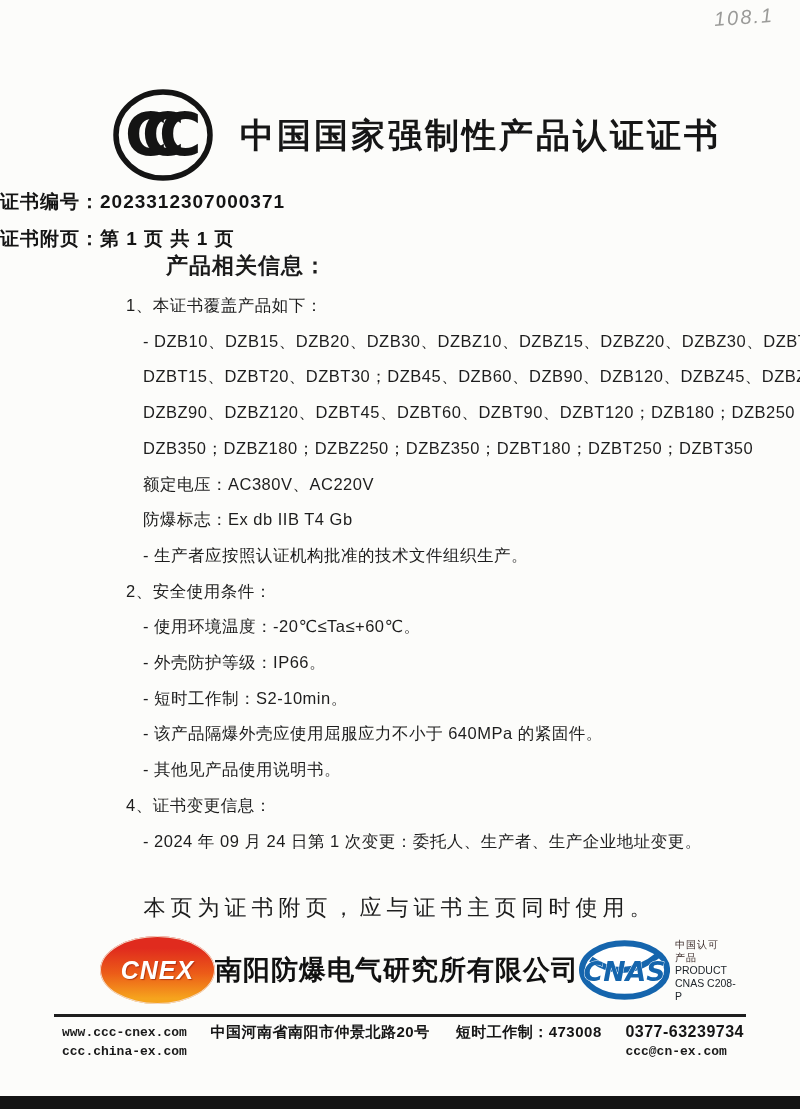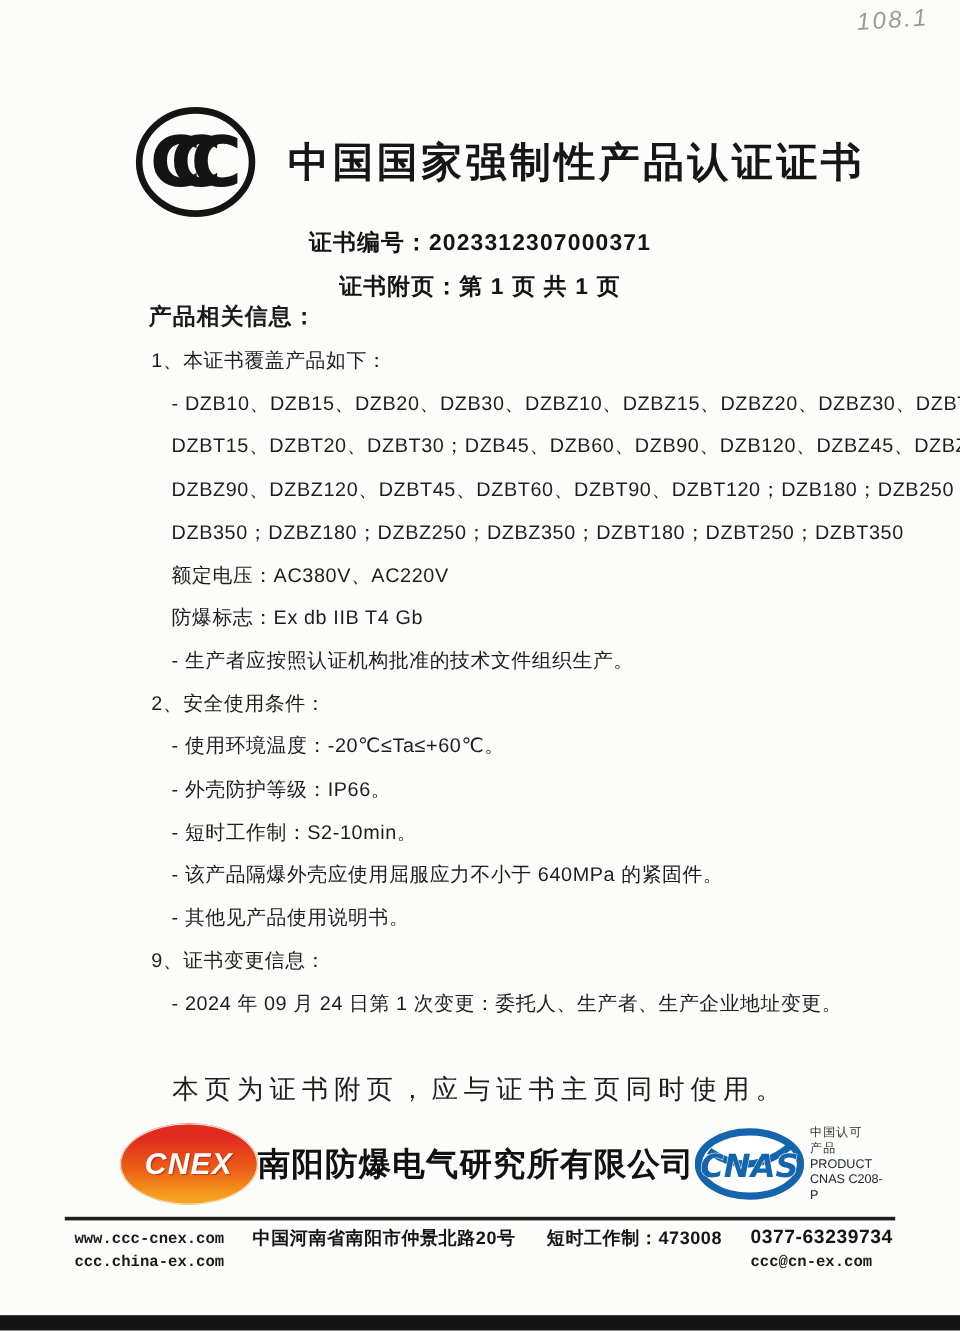--- a/index.html
+++ b/index.html
@@ -16,26 +16,26 @@
     transform:rotate(-4deg); letter-spacing:2px;
   }
   
   .header { position:absolute; top:88px; left:112px; display:flex; align-items:center; }
   .ccc-logo { width:102px; height:95px; flex:0 0 auto; }
   .doc-title {
     margin-left:26px; font-size:34px; font-weight:bold; letter-spacing:3px;
     white-space:nowrap; color:#161616;
   }
   
-  .cert-block { position:absolute; top:189px; left:0; width:100%; text-align:center; }
+  .cert-block { position:absolute; top:189px; left:0; width:100%; }
   .cert-line { font-size:19px; font-weight:bold; letter-spacing:1px; color:#141414; }
   .cert-line + .cert-line { margin-top:11px; }
   
   .body { position:absolute; top:251px; left:124px; right:52px; }
-  .body-heading { font-size:19px; font-weight:bold; letter-spacing:1px; margin-bottom:7px; }
+  .body-heading { font-size:22px; font-weight:bold; letter-spacing:1px; margin-bottom:7px;margin-left:42px; }
   .body-line {
     line-height:35.7px; font-size:16.5px; letter-spacing:0.5px;
     white-space:nowrap; color:#1d1d1d;
   }
   .indent-1 { padding-left:2px; }
   .indent-2 { padding-left:19px; }
   
   .footer-note {
     position:absolute; top:893px; left:0; width:100%;
     text-align:center; font-size:22px; letter-spacing:5px; color:#1d1d1d;
@@ -108,21 +108,21 @@
         <div class="body-line indent-2">DZB350；DZBZ180；DZBZ250；DZBZ350；DZBT180；DZBT250；DZBT350</div>
         <div class="body-line indent-2">额定电压：AC380V、AC220V</div>
         <div class="body-line indent-2">防爆标志：Ex db IIB T4 Gb</div>
         <div class="body-line indent-2">- 生产者应按照认证机构批准的技术文件组织生产。</div>
         <div class="body-line indent-1">2、安全使用条件：</div>
         <div class="body-line indent-2">- 使用环境温度：-20℃≤Ta≤+60℃。</div>
         <div class="body-line indent-2">- 外壳防护等级：IP66。</div>
         <div class="body-line indent-2">- 短时工作制：S2-10min。</div>
         <div class="body-line indent-2">- 该产品隔爆外壳应使用屈服应力不小于 640MPa 的紧固件。</div>
         <div class="body-line indent-2">- 其他见产品使用说明书。</div>
-        <div class="body-line indent-1">9、证书变更信息：</div>
+        <div class="body-line indent-1">4、证书变更信息：</div>
         <div class="body-line indent-2">- 2024 年 09 月 24 日第 1 次变更：委托人、生产者、生产企业地址变更。</div>
       </div>
   </div>
 
   <div class="footer-note">本页为证书附页，应与证书主页同时使用。</div>
 
   <div class="org-row">
     <div class="cnex-logo">
       <span class="cnex-text">CNEX</span>
     </div>

